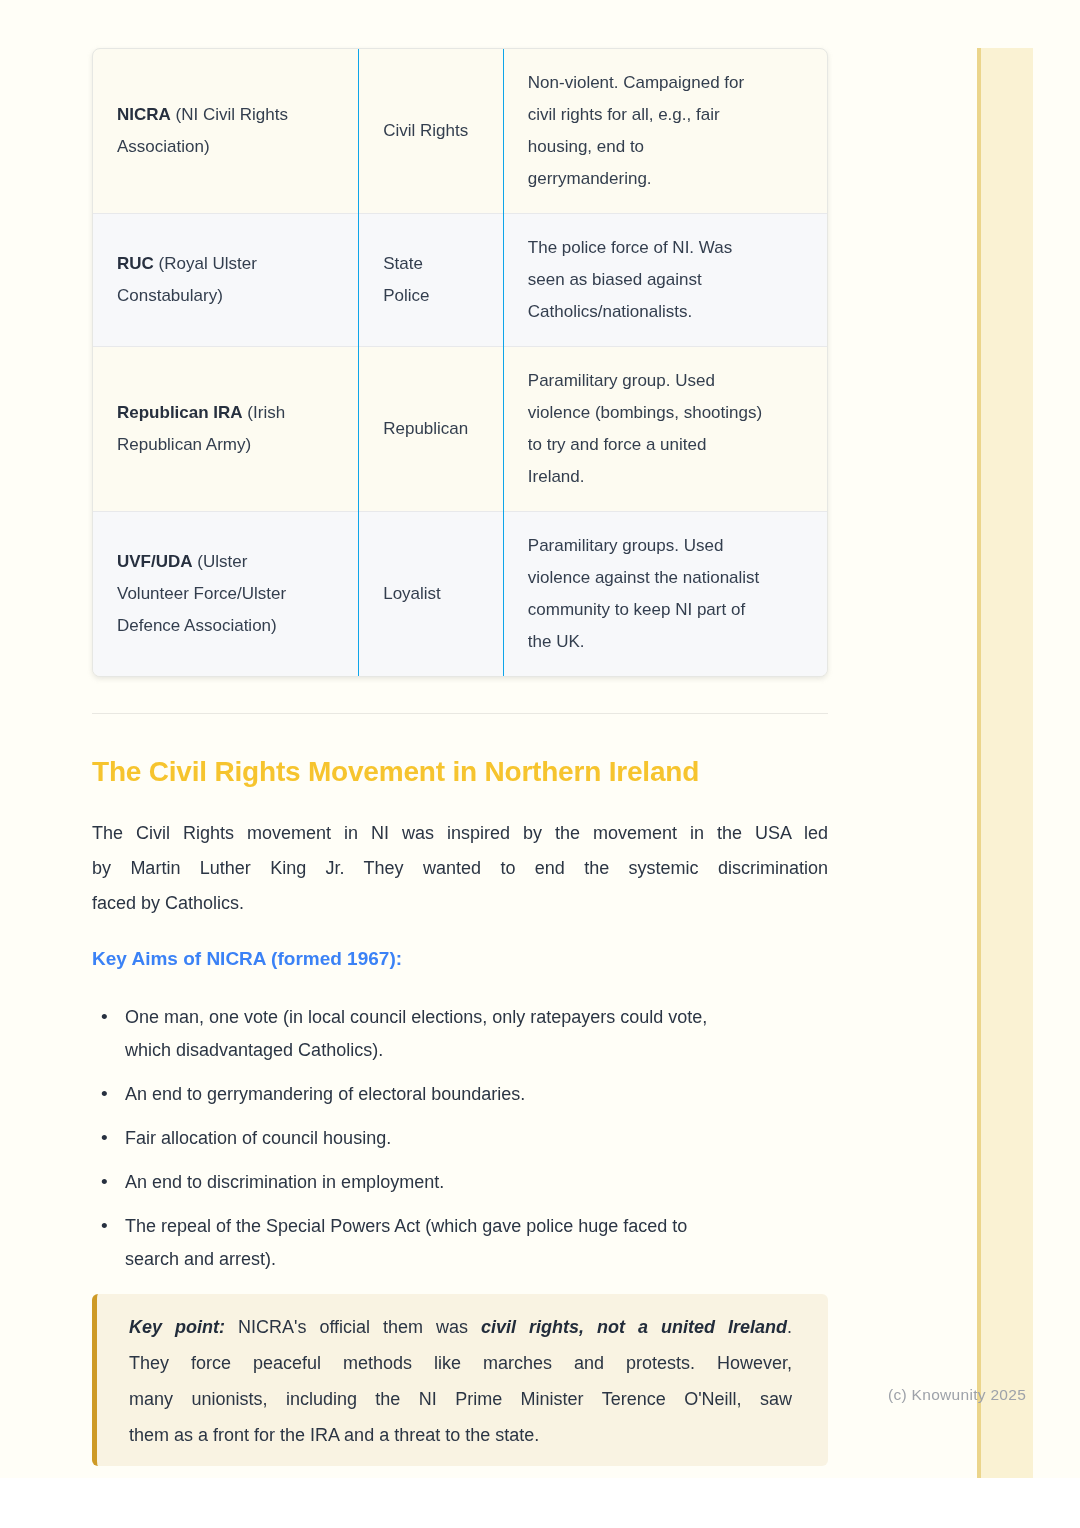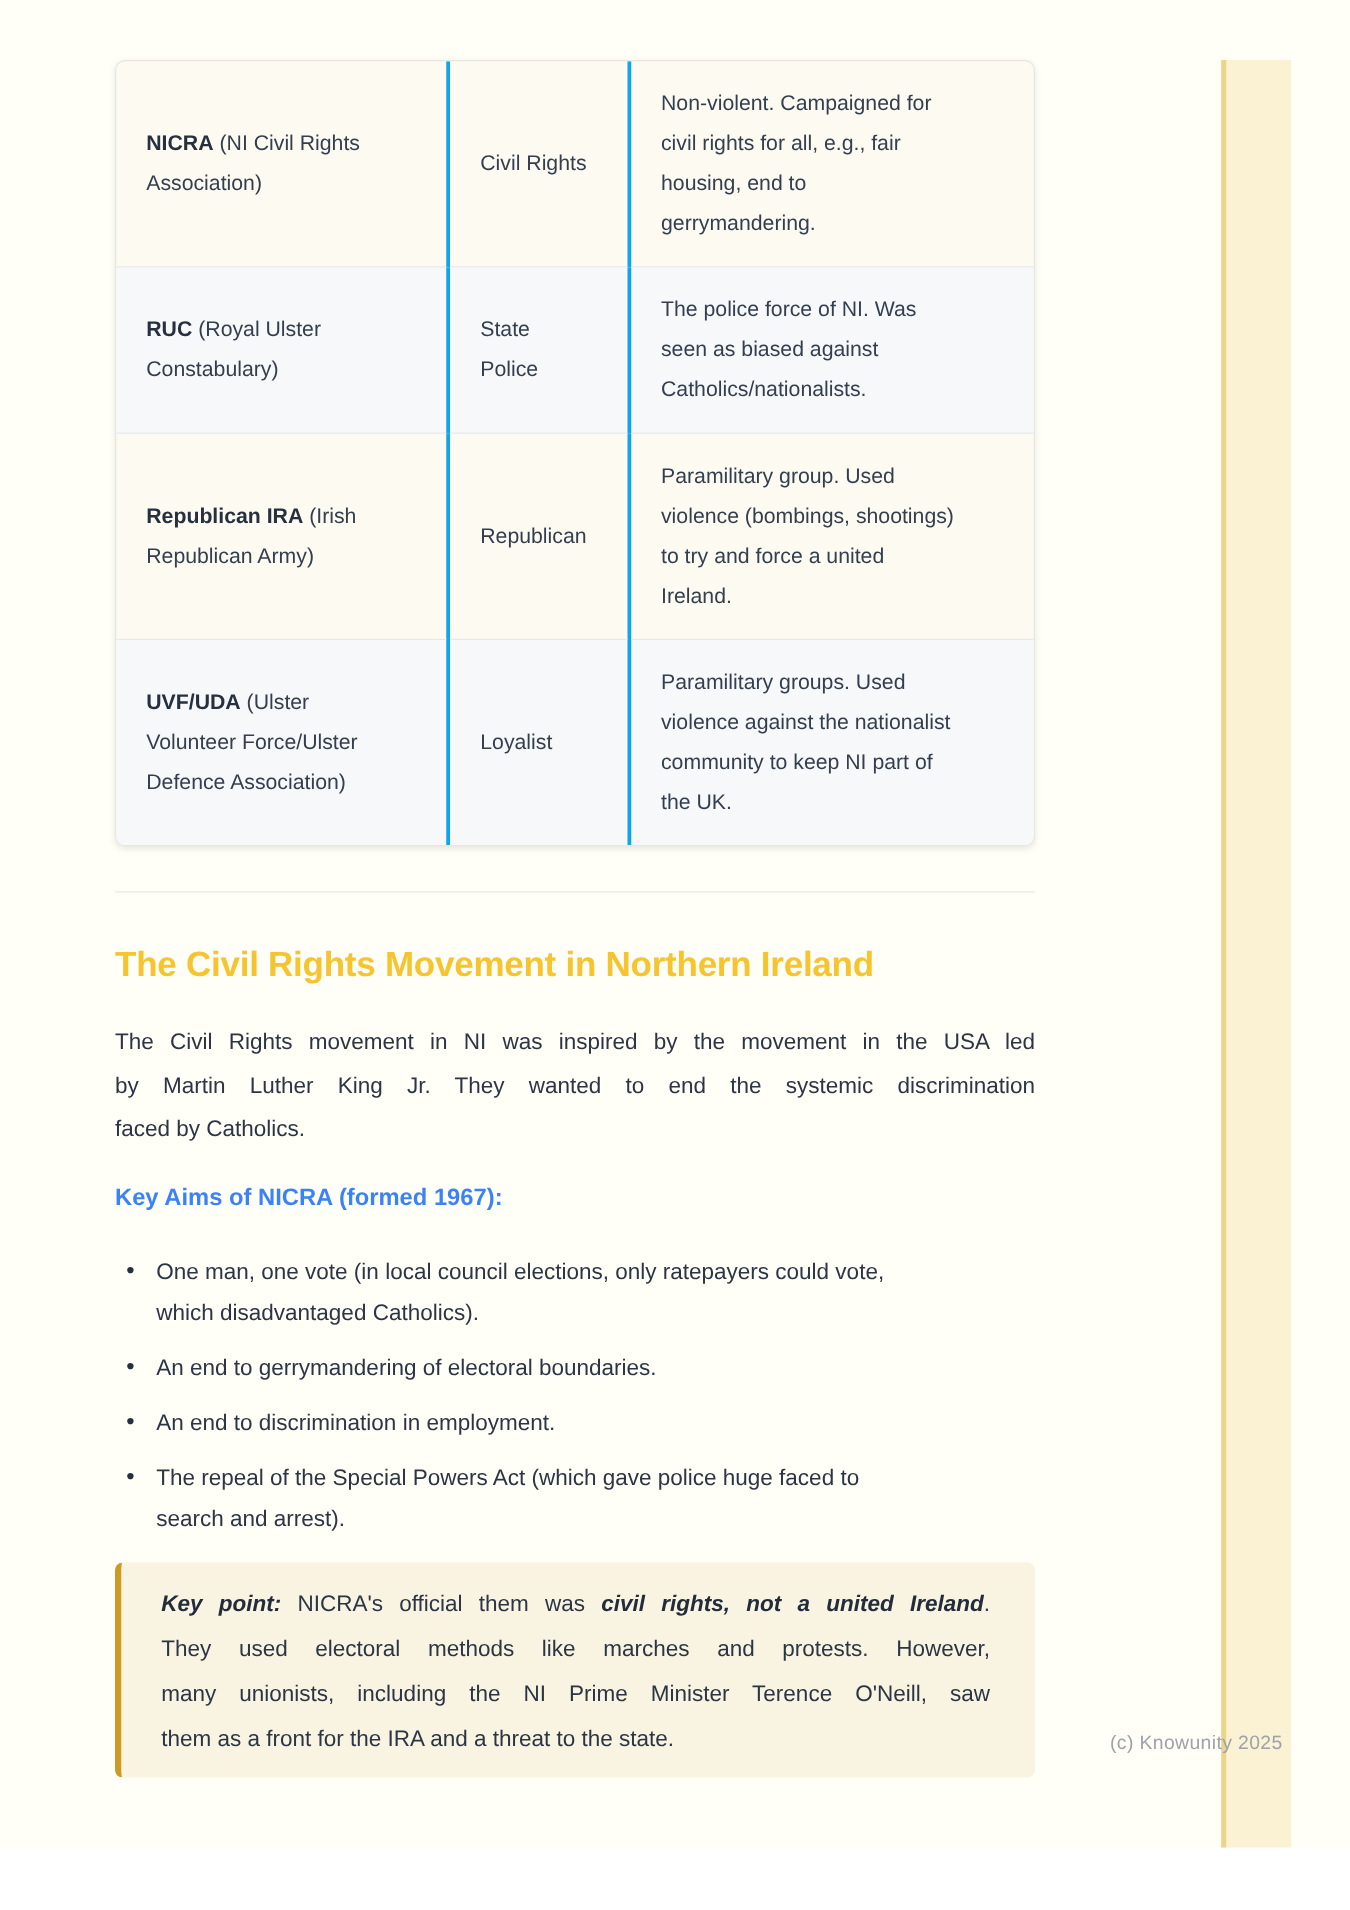--- a/index.html
+++ b/index.html
@@ -43,21 +43,21 @@
   table.groups{
     width:100%;border-collapse:collapse;
     font-size:17px;line-height:32px;color:#333E4E;
   }
   table.groups td{
     vertical-align:middle;padding:18px 24px;white-space:pre-line;
   }
   table.groups td.c1{width:36.2%;}
   table.groups td.c2{width:19.7%;}
   table.groups td.c3{width:44.1%;}
-  table.groups td + td{border-left:3px solid #0ea5e9;}
+  table.groups td + td{border-left:1px solid #0ea5e9;}
   table.groups tr + tr td{border-top:1px solid #E8E9EB;}
   table.groups tr:nth-child(even){background:var(--row-gray);}
   table.groups strong{font-weight:700;color:#27303F;}
   
   .divider{
     margin:36px 0 0;border:none;height:0;border-top:1px solid #E9E8E2;
   }
   
   h1.section-heading{
     margin:42px 0 0;font-size:28px;line-height:32px;font-weight:700;
@@ -158,27 +158,28 @@
     <div class="jline">by Martin Luther King Jr. They wanted to end the systemic discrimination</div>
     <div class="lline">faced by Catholics.</div>
   </div>
 
   <div class="key-aims-heading">Key Aims of NICRA (formed 1967):</div>
 
   <ul class="key-aims">
     <li>One man, one vote (in local council elections, only ratepayers could vote,
 which disadvantaged Catholics).</li>
     <li>An end to gerrymandering of electoral boundaries.</li>
+    <li>Fair allocation of council housing.</li>
     <li>An end to discrimination in employment.</li>
     <li>The repeal of the Special Powers Act (which gave police huge faced to
 search and arrest).</li>
   </ul>
 
   <div class="key-point">
     <div class="jline"><strong>Key point:</strong><span> NICRA's official them was </span><strong>civil rights, not a united Ireland</strong><span>.</span></div>
-    <div class="jline">They used electoral methods like marches and protests. However,</div>
+    <div class="jline">They force peaceful methods like marches and protests. However,</div>
     <div class="jline">many unionists, including the NI Prime Minister Terence O'Neill, saw</div>
     <div class="lline">them as a front for the IRA and a threat to the state.</div>
   </div>
 
 </div>
 
 <div class="watermark">(c) Knowunity 2025</div>
 
 </body></html>

